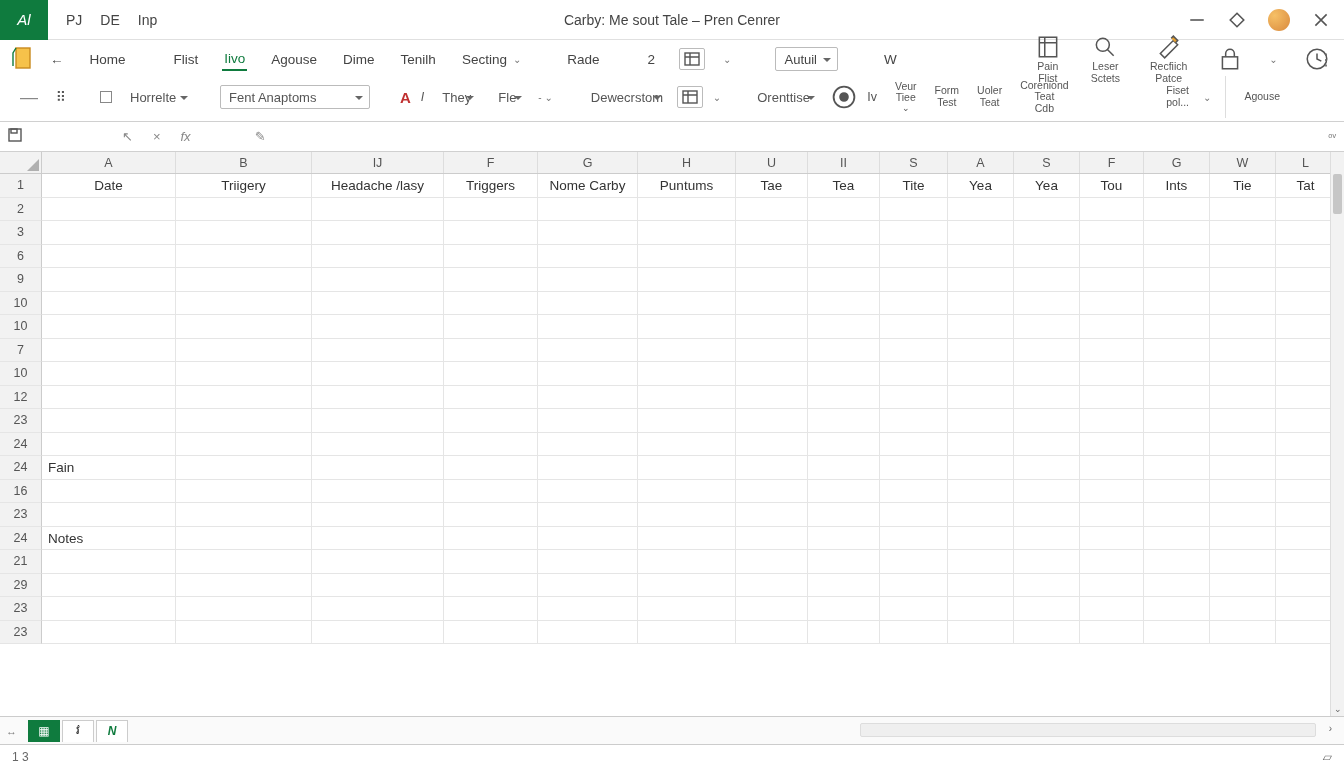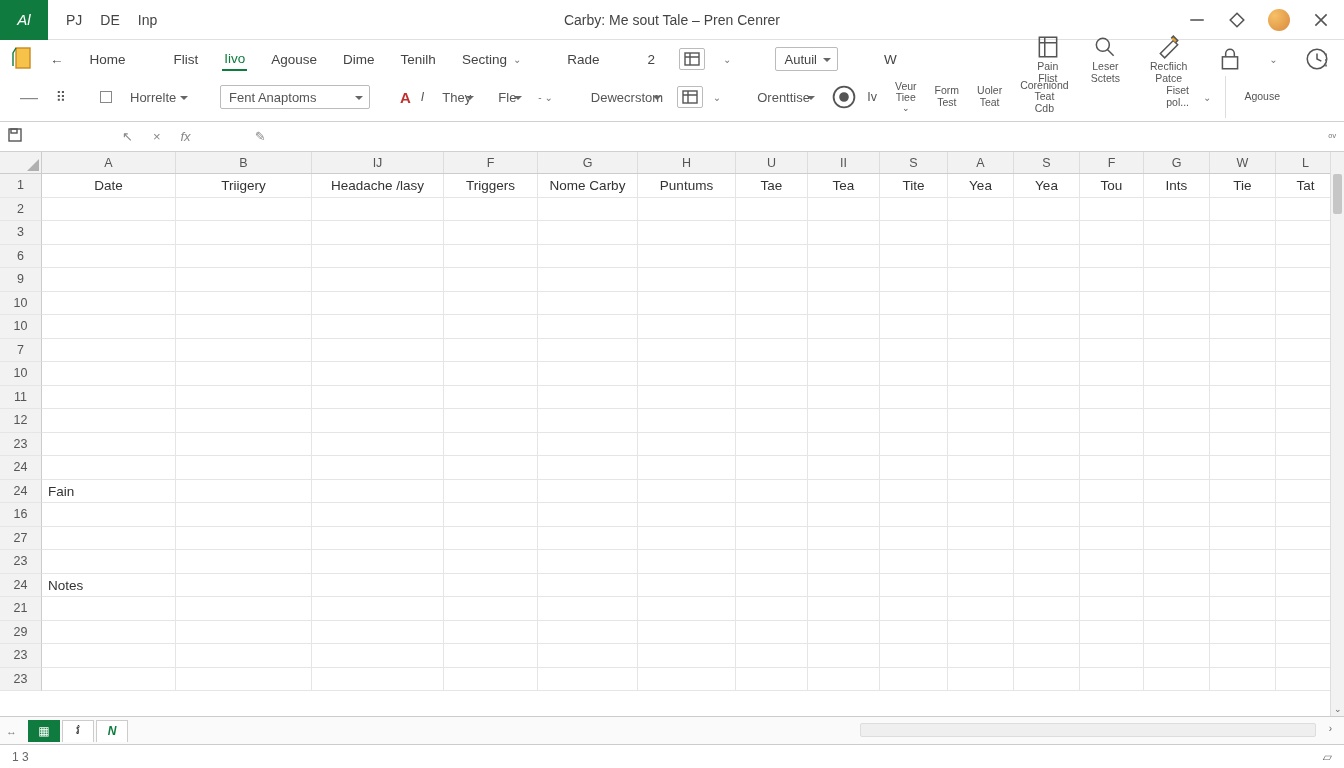--- a/index.html
+++ b/index.html
@@ -451,38 +451,20 @@
         <div class="cell" style="width: 72px;"></div>
         <div class="cell" style="width: 68px;"></div>
         <div class="cell" style="width: 66px;"></div>
         <div class="cell" style="width: 66px;"></div>
         <div class="cell" style="width: 64px;"></div>
         <div class="cell" style="width: 66px;"></div>
         <div class="cell" style="width: 66px;"></div>
         <div class="cell" style="width: 60px;"></div>
       </div>
       <div class="row">
-        <div class="rowh">11</div>
-        <div class="cell" style="width: 134px;"></div>
-        <div class="cell" style="width: 136px;"></div>
-        <div class="cell" style="width: 132px;"></div>
-        <div class="cell" style="width: 94px;"></div>
-        <div class="cell" style="width: 100px;"></div>
-        <div class="cell" style="width: 98px;"></div>
-        <div class="cell" style="width: 72px;"></div>
-        <div class="cell" style="width: 72px;"></div>
-        <div class="cell" style="width: 68px;"></div>
-        <div class="cell" style="width: 66px;"></div>
-        <div class="cell" style="width: 66px;"></div>
-        <div class="cell" style="width: 64px;"></div>
-        <div class="cell" style="width: 66px;"></div>
-        <div class="cell" style="width: 66px;"></div>
-        <div class="cell" style="width: 60px;"></div>
-      </div>
-      <div class="row">
         <div class="rowh">12</div>
         <div class="cell" style="width: 134px;"></div>
         <div class="cell" style="width: 136px;"></div>
         <div class="cell" style="width: 132px;"></div>
         <div class="cell" style="width: 94px;"></div>
         <div class="cell" style="width: 100px;"></div>
         <div class="cell" style="width: 98px;"></div>
         <div class="cell" style="width: 72px;"></div>
         <div class="cell" style="width: 72px;"></div>
         <div class="cell" style="width: 68px;"></div>
@@ -542,38 +524,20 @@
         <div class="cell" style="width: 68px;"></div>
         <div class="cell" style="width: 66px;"></div>
         <div class="cell" style="width: 66px;"></div>
         <div class="cell" style="width: 64px;"></div>
         <div class="cell" style="width: 66px;"></div>
         <div class="cell" style="width: 66px;"></div>
         <div class="cell" style="width: 60px;"></div>
       </div>
       <div class="row">
         <div class="rowh">16</div>
-        <div class="cell" style="width: 134px;"></div>
-        <div class="cell" style="width: 136px;"></div>
-        <div class="cell" style="width: 132px;"></div>
-        <div class="cell" style="width: 94px;"></div>
-        <div class="cell" style="width: 100px;"></div>
-        <div class="cell" style="width: 98px;"></div>
-        <div class="cell" style="width: 72px;"></div>
-        <div class="cell" style="width: 72px;"></div>
-        <div class="cell" style="width: 68px;"></div>
-        <div class="cell" style="width: 66px;"></div>
-        <div class="cell" style="width: 66px;"></div>
-        <div class="cell" style="width: 64px;"></div>
-        <div class="cell" style="width: 66px;"></div>
-        <div class="cell" style="width: 66px;"></div>
-        <div class="cell" style="width: 60px;"></div>
-      </div>
-      <div class="row">
-        <div class="rowh">27</div>
         <div class="cell" style="width: 134px;"></div>
         <div class="cell" style="width: 136px;"></div>
         <div class="cell" style="width: 132px;"></div>
         <div class="cell" style="width: 94px;"></div>
         <div class="cell" style="width: 100px;"></div>
         <div class="cell" style="width: 98px;"></div>
         <div class="cell" style="width: 72px;"></div>
         <div class="cell" style="width: 72px;"></div>
         <div class="cell" style="width: 68px;"></div>
         <div class="cell" style="width: 66px;"></div>

